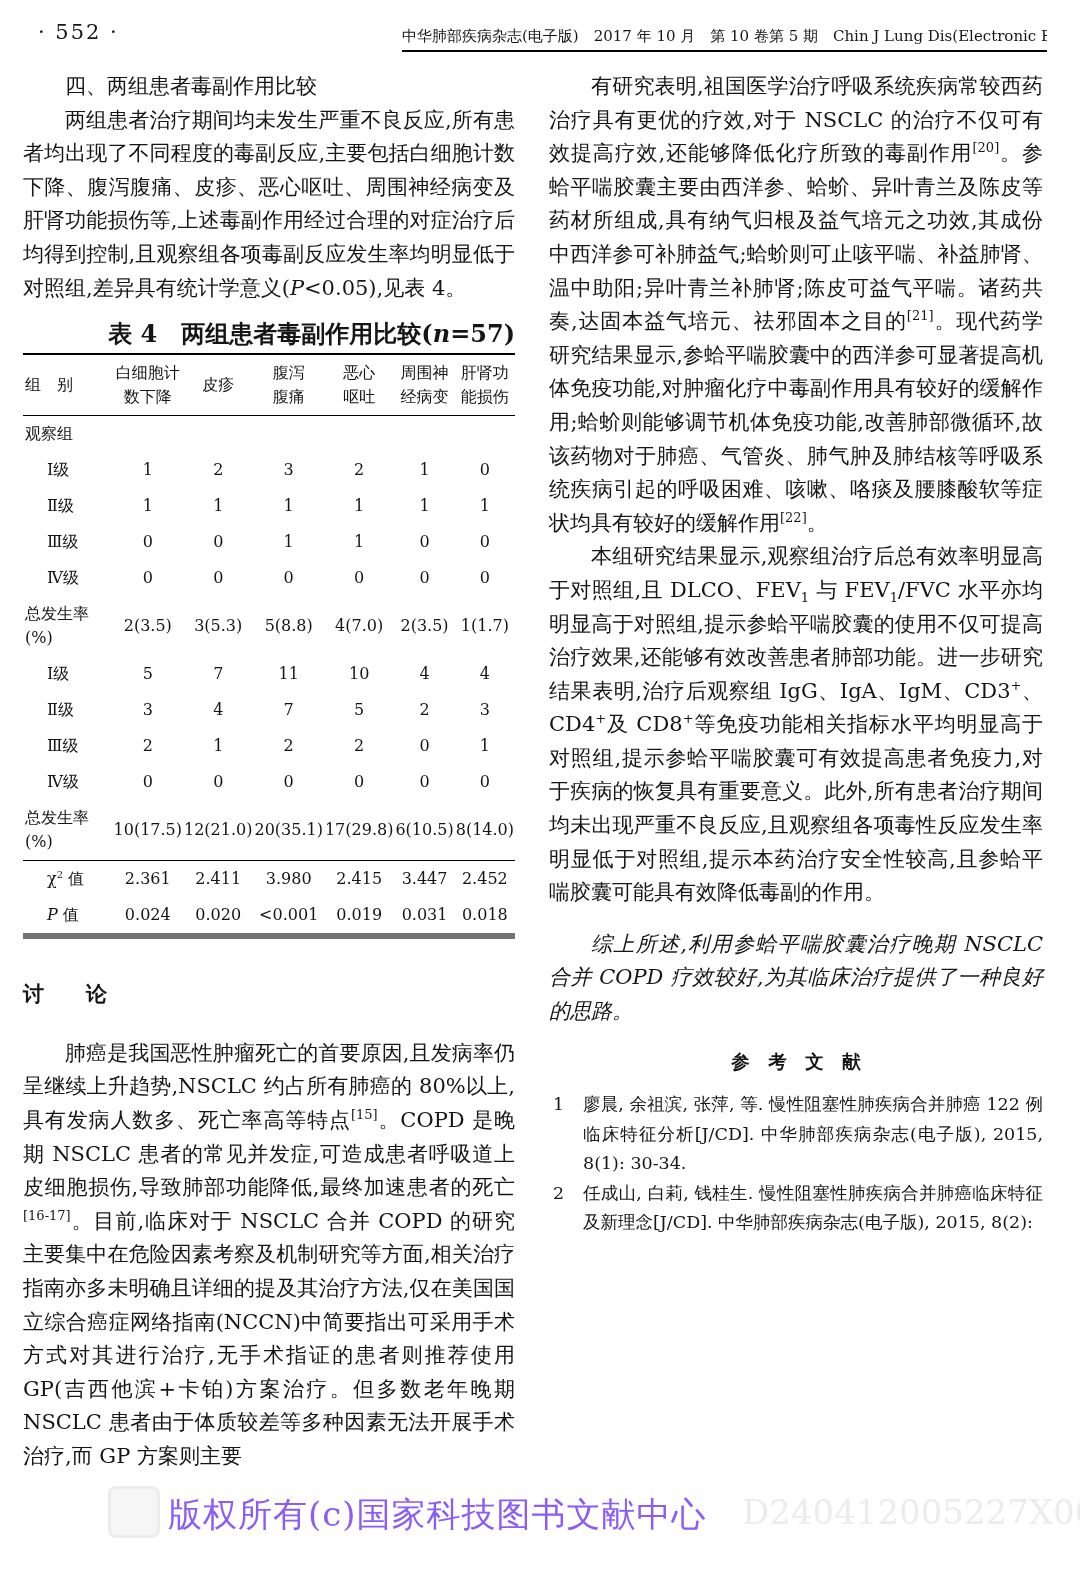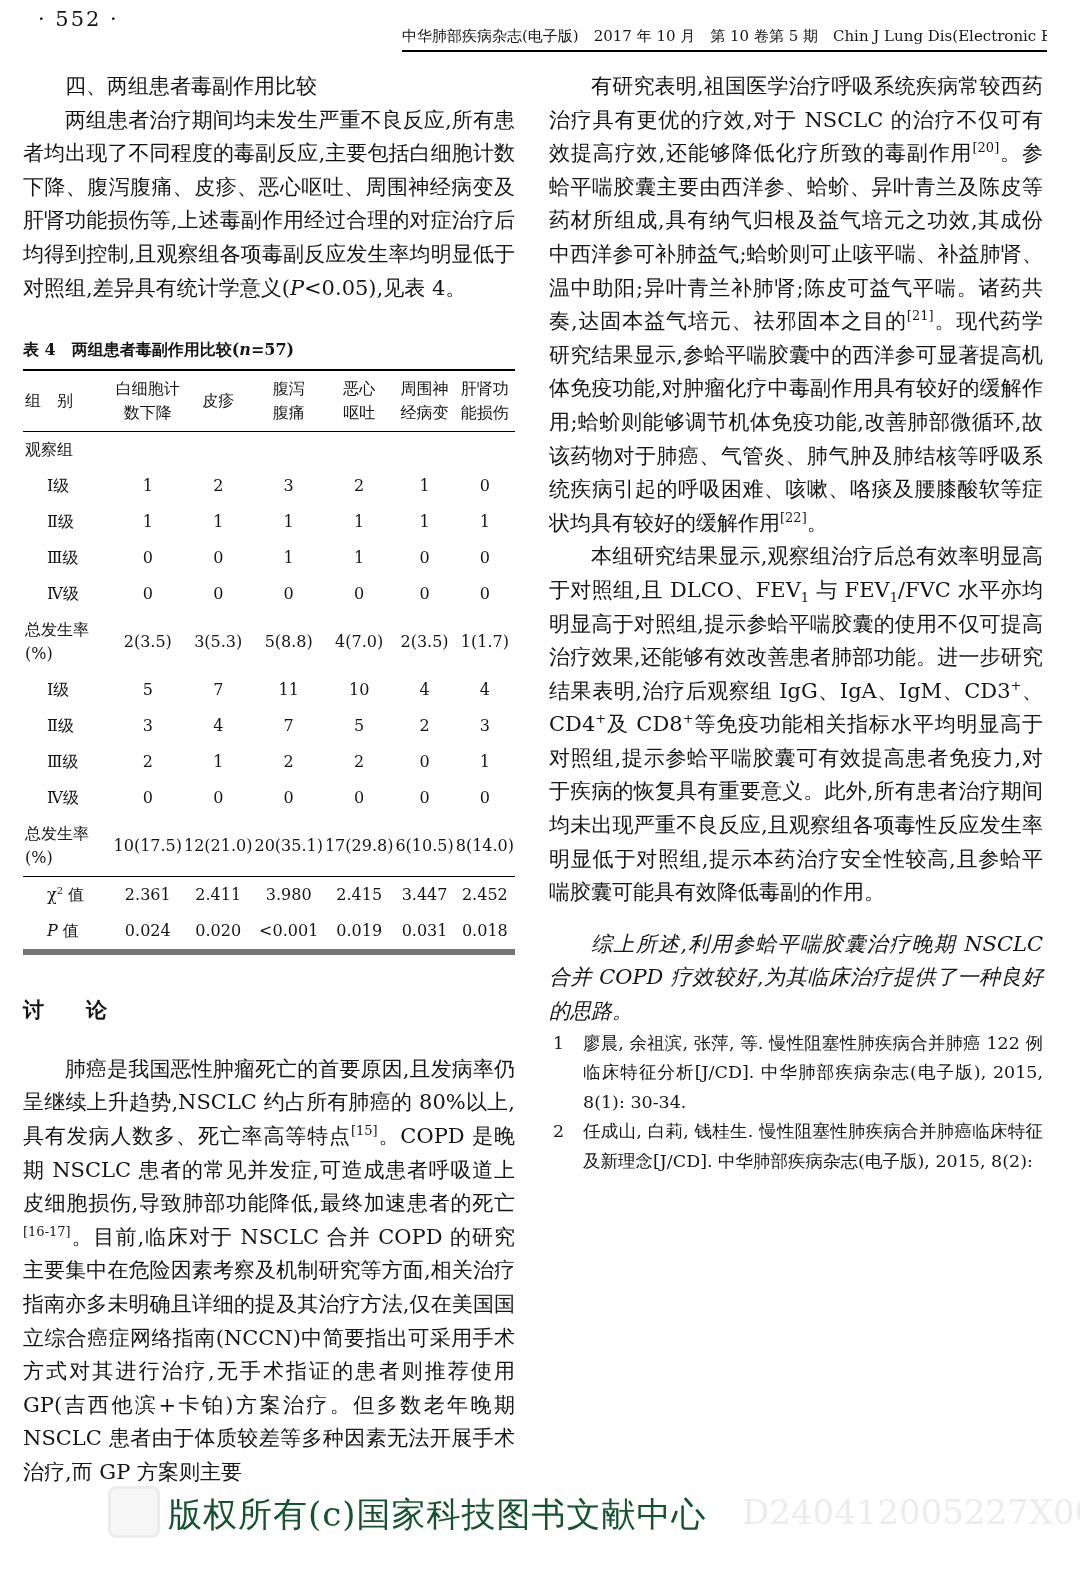--- a/index.html
+++ b/index.html
@@ -1,39 +1,39 @@
 <!DOCTYPE html>
 <html><head>
 <meta charset="utf-8">
 <style>
   html,body{margin:0;padding:0;background:#fff;}
   .page{position:relative;width:1080px;height:1594px;background:#fff;overflow:hidden;
         font-family:"DejaVu Serif","Liberation Serif",serif;color:#151515;}
   
-  .pagenum{position:absolute;left:38px;top:7px;font-size:21px;letter-spacing:2px;}
+  .pagenum{position:absolute;left:38px;top:20px;font-size:21px;letter-spacing:2px;}
   .jline{position:absolute;left:402px;top:27px;width:645px;font-size:15px;white-space:nowrap;
          overflow:hidden;}
   .hrule{position:absolute;left:402px;top:50px;width:645px;height:2px;background:#000;}
   
-  .wm{position:absolute;z-index:0;color:#14532d;white-space:nowrap;}
+  .wm{position:absolute;z-index:0;color:#8b5cf6;white-space:nowrap;}
   .wm-logo{position:absolute;left:108px;top:1486px;width:46px;height:46px;z-index:0;
            border:3px solid #ececec;border-radius:8px;background:#f6f6f6;}
   .wm-notice{left:168px;top:1492px;font-size:34px;letter-spacing:1px;}
   .wm-code{left:742px;top:1492px;font-size:34px;color:#ececec;}
   
   .col{position:absolute;top:70px;z-index:1;font-size:21px;line-height:33.6px;
        text-align:justify;text-justify:inter-ideograph;}
   .col-left{left:23px;width:492px;}
   .col-right{left:549px;width:494px;}
   .para{margin:0;text-indent:2em;}
   .noindent{text-indent:0;}
   .conclusion{margin-top:18px;font-style:italic;}
   .heading-line{margin:0;text-indent:2em;}
   
-  .tcaption{margin:32px 0 6px;text-align:left;font-weight:bold;font-size:16px;line-height:26px;}
+  .tcaption{margin:16px 0 6px;text-align:right;font-weight:bold;font-size:24px;line-height:26px;}
   table.tbl{width:100%;border-collapse:collapse;font-size:16px;line-height:1.5;
             border-top:2px solid #000;border-bottom:6px solid #737373;text-indent:0;}
   table.tbl th,table.tbl td{font-weight:normal;text-align:center;vertical-align:middle;
             padding:6px 1px;white-space:pre-line;}
   table.tbl thead tr{border-bottom:1.5px solid #000;}
   table.tbl th.stub,table.tbl td.stub{text-align:left;width:94px;padding-left:2px;}
   table.tbl td.stub.indent{padding-left:24px;}
   table.tbl tr.rule-above{border-top:1.5px solid #000;}
   
   .dheading{margin:38px 0 26px;text-align:left;font-size:21px;font-weight:bold;}
@@ -199,20 +199,21 @@
 
     <h3 class="dheading">讨　　论</h3>
     <p class="para">肺癌是我国恶性肿瘤死亡的首要原因,且发病率仍呈继续上升趋势,NSCLC 约占所有肺癌的 80%以上,具有发病人数多、死亡率高等特点<sup>[15]</sup>。COPD 是晚期 NSCLC 患者的常见并发症,可造成患者呼吸道上皮细胞损伤,导致肺部功能降低,最终加速患者的死亡<sup>[16-17]</sup>。目前,临床对于 NSCLC 合并 COPD 的研究主要集中在危险因素考察及机制研究等方面,相关治疗指南亦多未明确且详细的提及其治疗方法,仅在美国国立综合癌症网络指南(NCCN)中简要指出可采用手术方式对其进行治疗,无手术指证的患者则推荐使用 GP(吉西他滨+卡铂)方案治疗。但多数老年晚期 NSCLC 患者由于体质较差等多种因素无法开展手术治疗,而 GP 方案则主要</p>
   </div>
 
   <div class="col col-right">
     <p class="para">有研究表明,祖国医学治疗呼吸系统疾病常较西药治疗具有更优的疗效,对于 NSCLC 的治疗不仅可有效提高疗效,还能够降低化疗所致的毒副作用<sup>[20]</sup>。参蛤平喘胶囊主要由西洋参、蛤蚧、异叶青兰及陈皮等药材所组成,具有纳气归根及益气培元之功效,其成份中西洋参可补肺益气;蛤蚧则可止咳平喘、补益肺肾、温中助阳;异叶青兰补肺肾;陈皮可益气平喘。诸药共奏,达固本益气培元、祛邪固本之目的<sup>[21]</sup>。现代药学研究结果显示,参蛤平喘胶囊中的西洋参可显著提高机体免疫功能,对肿瘤化疗中毒副作用具有较好的缓解作用;蛤蚧则能够调节机体免疫功能,改善肺部微循环,故该药物对于肺癌、气管炎、肺气肿及肺结核等呼吸系统疾病引起的呼吸困难、咳嗽、咯痰及腰膝酸软等症状均具有较好的缓解作用<sup>[22]</sup>。</p>
     <p class="para">本组研究结果显示,观察组治疗后总有效率明显高于对照组,且 DLCO、FEV<sub>1</sub> 与 FEV<sub>1</sub>/FVC 水平亦均明显高于对照组,提示参蛤平喘胶囊的使用不仅可提高治疗效果,还能够有效改善患者肺部功能。进一步研究结果表明,治疗后观察组 IgG、IgA、IgM、CD3<sup>+</sup>、CD4<sup>+</sup>及 CD8<sup>+</sup>等免疫功能相关指标水平均明显高于对照组,提示参蛤平喘胶囊可有效提高患者免疫力,对于疾病的恢复具有重要意义。此外,所有患者治疗期间均未出现严重不良反应,且观察组各项毒性反应发生率明显低于对照组,提示本药治疗安全性较高,且参蛤平喘胶囊可能具有效降低毒副的作用。</p>
     <p class="para conclusion">综上所述,利用参蛤平喘胶囊治疗晚期 NSCLC 合并 COPD 疗效较好,为其临床治疗提供了一种良好的思路。</p>
 
+    <h3 class="rheading">参　考　文　献</h3>
     <div class="refs">
       <div class="ref">
         <span class="refnum">1</span>
         <span class="reftext">廖晨, 余祖滨, 张萍, 等. 慢性阻塞性肺疾病合并肺癌 122 例临床特征分析[J/CD]. 中华肺部疾病杂志(电子版), 2015, 8(1): 30-34.</span>
       </div>
       <div class="ref">
         <span class="refnum">2</span>
         <span class="reftext">任成山, 白莉, 钱桂生. 慢性阻塞性肺疾病合并肺癌临床特征及新理念[J/CD]. 中华肺部疾病杂志(电子版), 2015, 8(2):</span>
       </div>
     </div>

